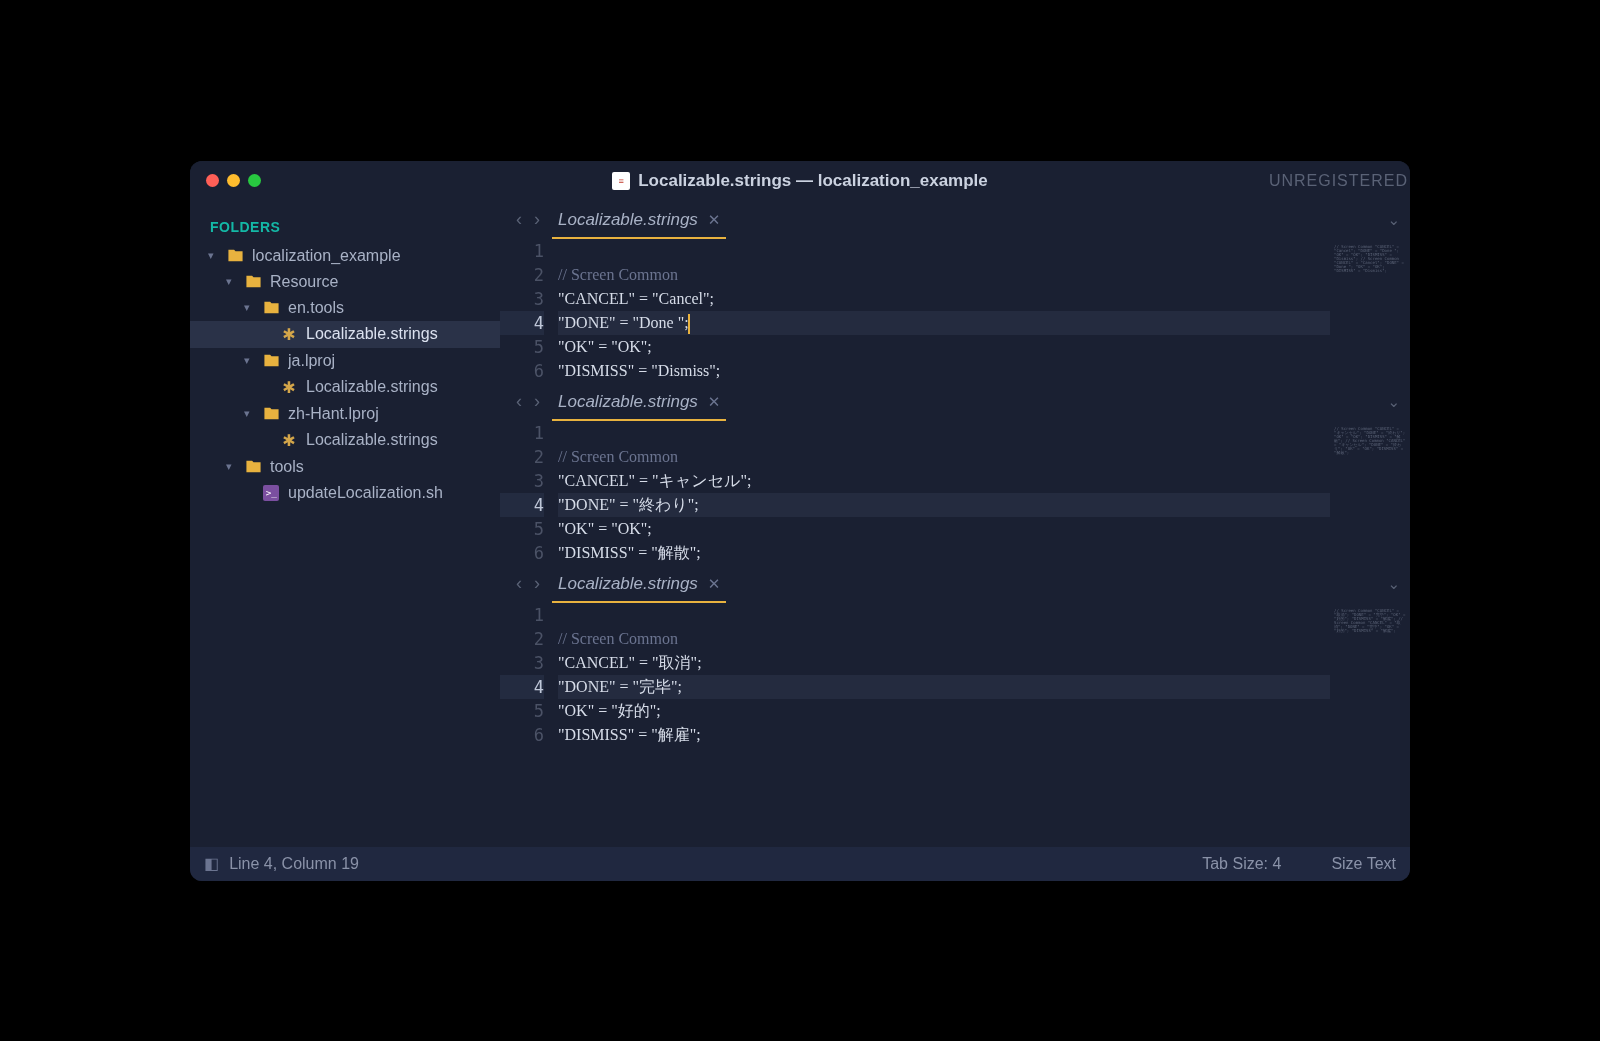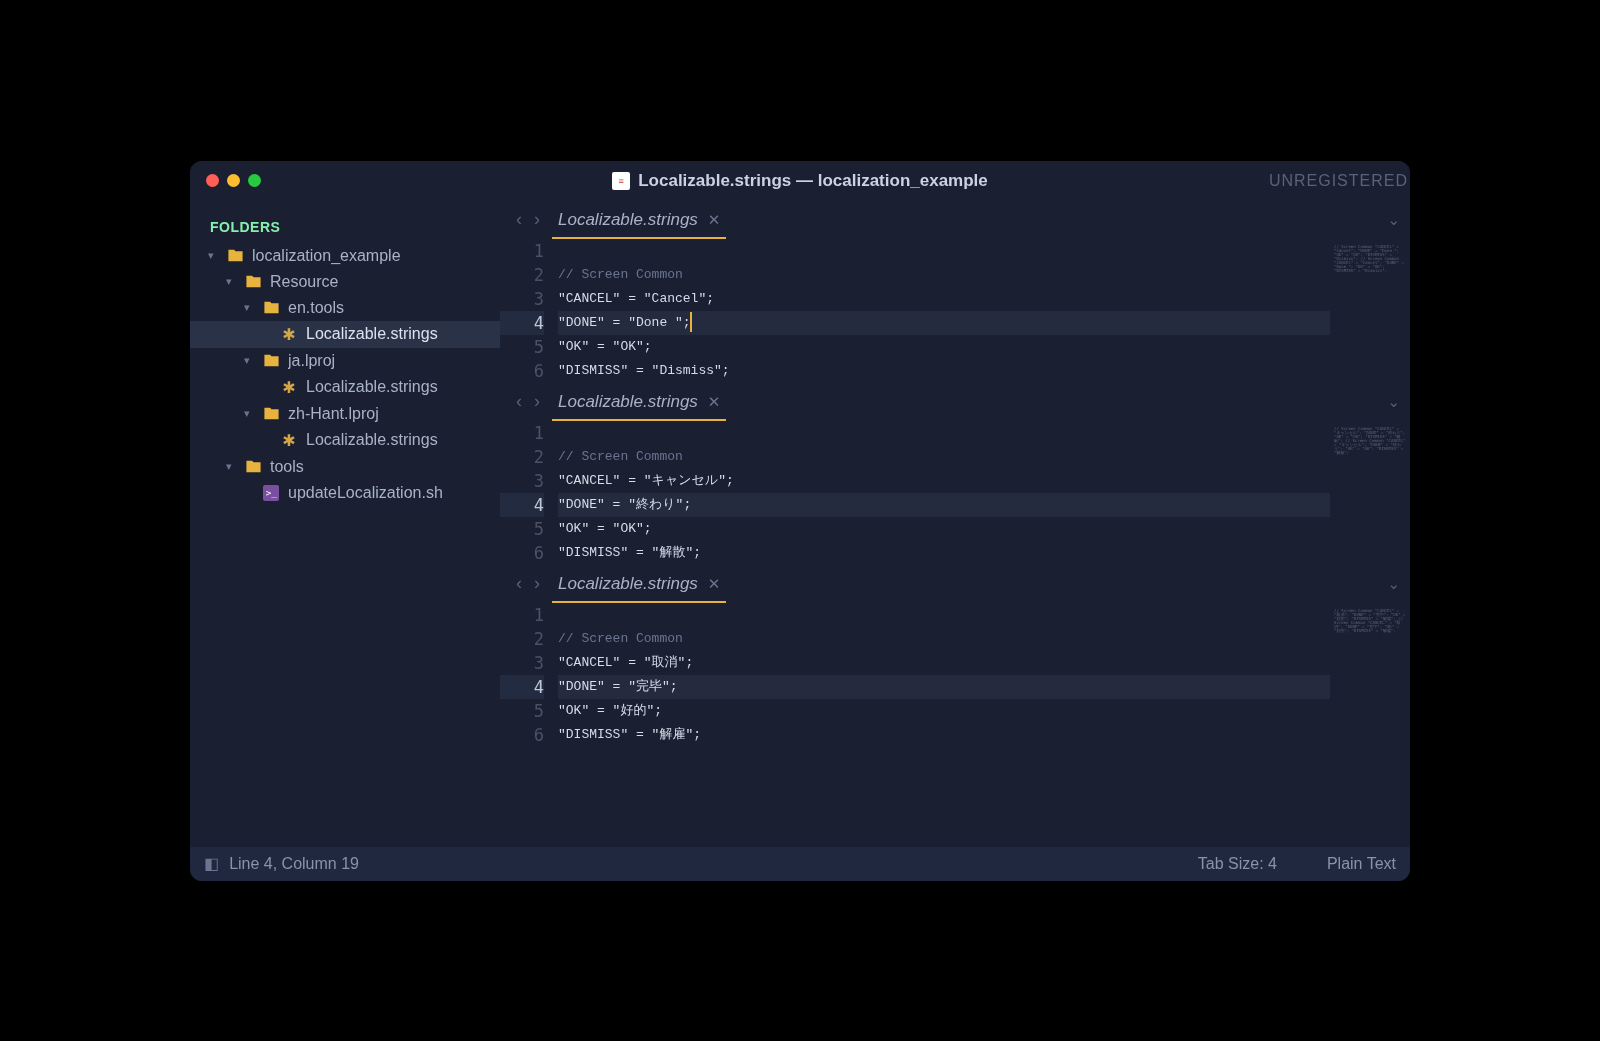--- a/index.html
+++ b/index.html
@@ -58,21 +58,21 @@
   .body { flex: 1; display: flex; overflow: hidden; }
   
   .sidebar {
     width: 310px;
     background: #1a2032;
     padding-top: 14px;
     overflow-y: auto;
     font-size: 16px;
   }
   .sb-header {
-    color: #86efac; font-size: 14px; font-weight: 600;
+    color: #14b8a6; font-size: 14px; font-weight: 600;
     padding: 4px 20px 8px; letter-spacing: 0.5px;
   }
   .tree { list-style: none; }
   .tree-item {
     display: flex; align-items: center; gap: 8px;
     padding: 4px 8px;
     color: #a9b2c6;
     white-space: nowrap;
     cursor: pointer;
   }
@@ -120,22 +120,22 @@
   .code-wrap { display: flex; position: relative; }
   .gutter {
     width: 58px; text-align: right;
     color: #4b5266; font-family: "Menlo","Consolas",monospace;
     font-size: 17px; line-height: 24px;
     padding-right: 14px;
   }
   .gutter .ln.hl { color: #bfc7d8; background: #232b40; }
   .code {
     flex: 1;
-    font-family: Liberation Mono, monospace;
-    font-size: 13px; line-height: 24px;
+    font-family: Liberation Serif, serif;
+    font-size: 16px; line-height: 24px;
     color: #d6dce8;
     white-space: pre;
     position: relative;
   }
   .code .row.hl { background: rgba(60,70,95,0.3); }
   .cmt { color: #6b7490; }
   .str { color: #d6dce8; }
   .cursor-bar {
     display: inline-block; width: 2px; height: 20px;
     background: #e8b23f; vertical-align: middle;
@@ -371,17 +371,17 @@
           </div>
         </div>
       </div>
   </div>
 
   <div class="statusbar">
     <span class="sb-icon">◧</span>
     <span>Line 4, Column 19</span>
     <div class="sb-right">
       <span>Tab Size: 4</span>
-      <span>Plain Text</span>
+      <span>Size Text</span>
     </div>
   </div>
 
 </div>
 
 </body></html>

